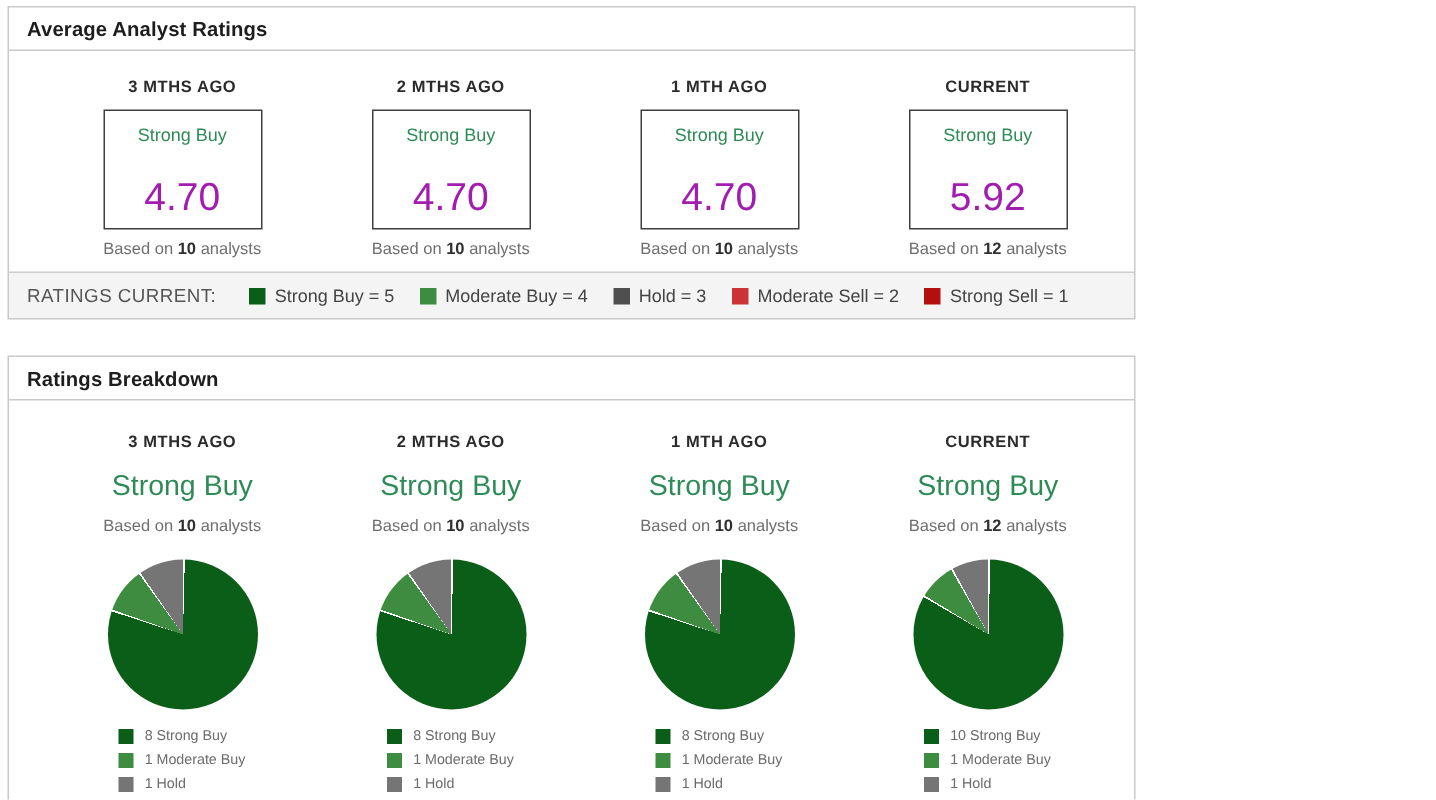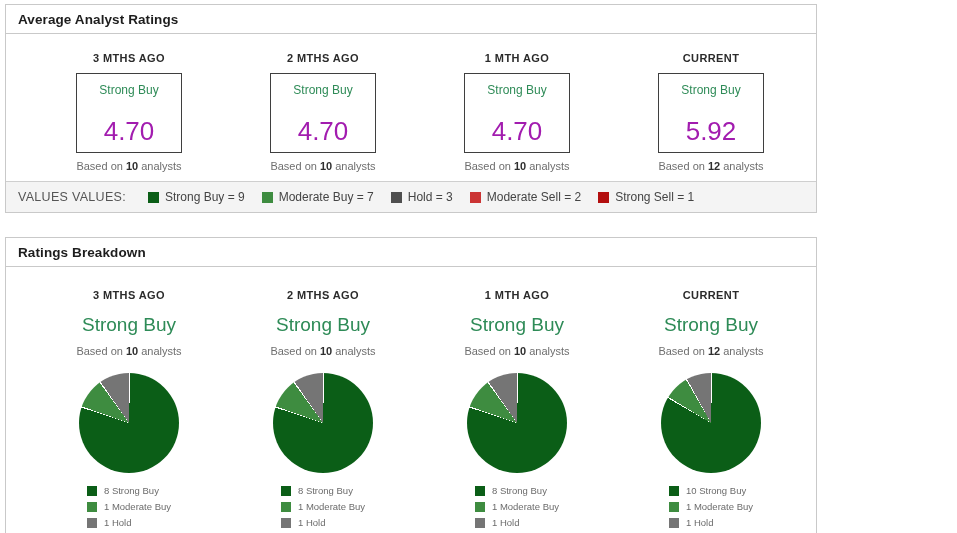--- a/index.html
+++ b/index.html
@@ -1,21 +1,21 @@
 <!DOCTYPE html>
 <html><head>
 <meta charset="utf-8">
 <style>
   * { box-sizing: border-box; }
   html,body { margin:0; padding:0; }
   body {
     width:957px; height:533px; overflow:hidden; position:relative;
     background:#ffffff; font-family:"Liberation Sans", sans-serif; color:#333;
   }
-  .panel { position:absolute; left:5px; width:812px; background:#fff; border:1px solid #c9c9c9; }
+  .panel { position:absolute; left:5px; width:752px; background:#fff; border:1px solid #c9c9c9; }
   #avg-panel { top:4px; height:209px; display:flex; flex-direction:column; }
   #breakdown-panel { top:237px; height:304px; }
   .panel-header {
     padding:7px 12px 6px 12px; font-size:13.5px; font-weight:bold; color:#1d1d1d;
     border-bottom:1px solid #c9c9c9; letter-spacing:0.1px;
   }
   
   .avg-columns { flex:1; display:grid; grid-template-columns:repeat(4,1fr); padding:18px 8px 0 26px; }
   .avg-col { text-align:center; }
   .period-label { font-size:11px; font-weight:bold; color:#2b2b2b; letter-spacing:0.4px; margin-bottom:9px; }
@@ -102,28 +102,28 @@
       <div class="analysts-note">
         <span>Based on</span>
         <b>12</b>
         <span>analysts</span>
       </div>
     </div>
 
   </div>
 
   <div class="ratings-values-bar">
-    <span class="rv-label">VALUES VALUES:</span>
+    <span class="rv-label">RATINGS CURRENT:</span>
     <span class="legend-item">
       <span class="swatch" style="background: rgb(11, 94, 23);"></span>
-      <span>Strong Buy = 9</span>
+      <span>Strong Buy = 5</span>
     </span>
     <span class="legend-item">
       <span class="swatch" style="background: rgb(62, 140, 64);"></span>
-      <span>Moderate Buy = 7</span>
+      <span>Moderate Buy = 4</span>
     </span>
     <span class="legend-item">
       <span class="swatch" style="background: rgb(79, 79, 79);"></span>
       <span>Hold = 3</span>
     </span>
     <span class="legend-item">
       <span class="swatch" style="background: rgb(203, 52, 52);"></span>
       <span>Moderate Sell = 2</span>
     </span>
     <span class="legend-item">

